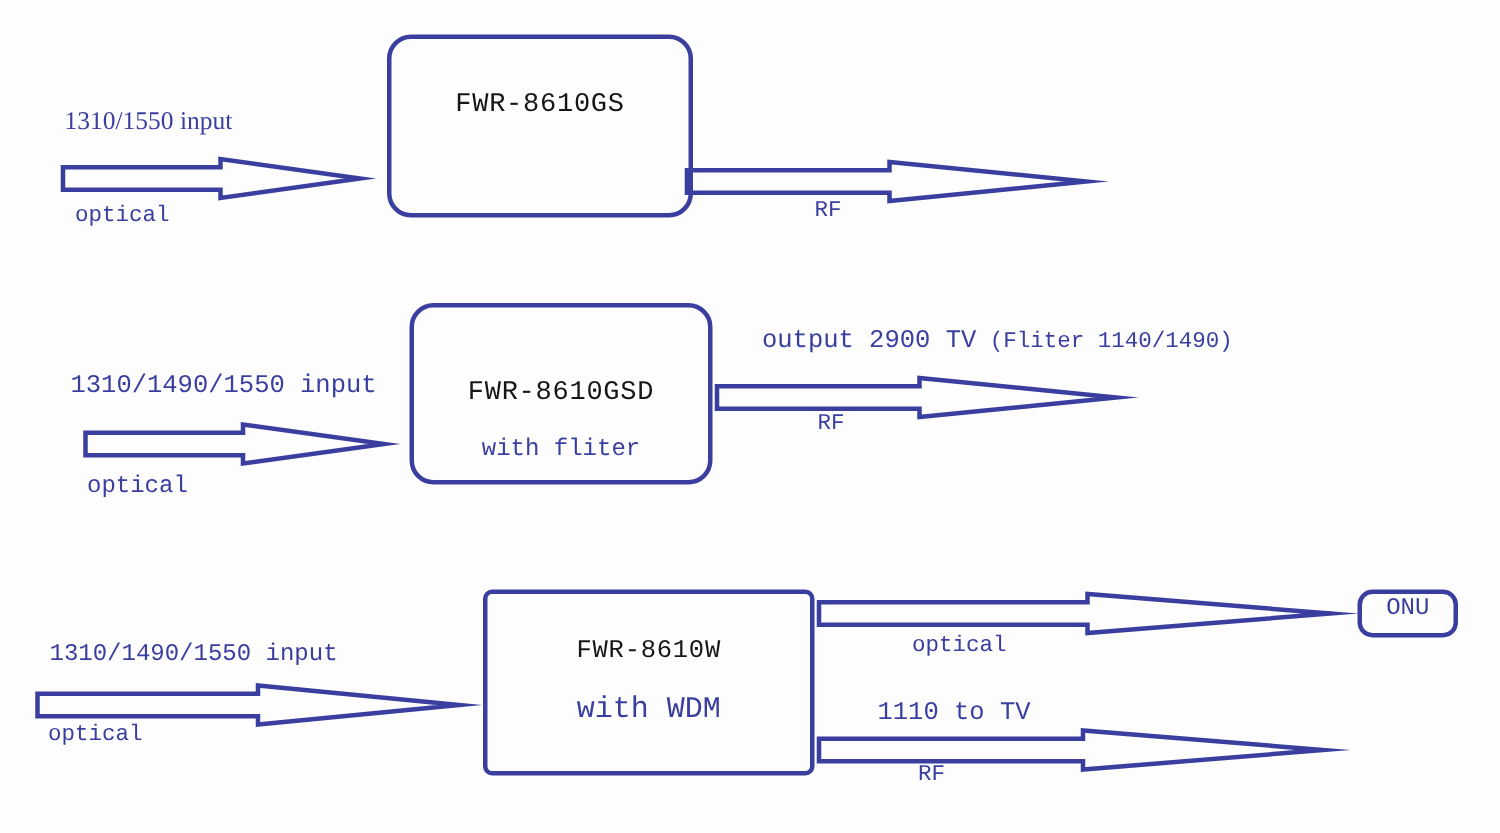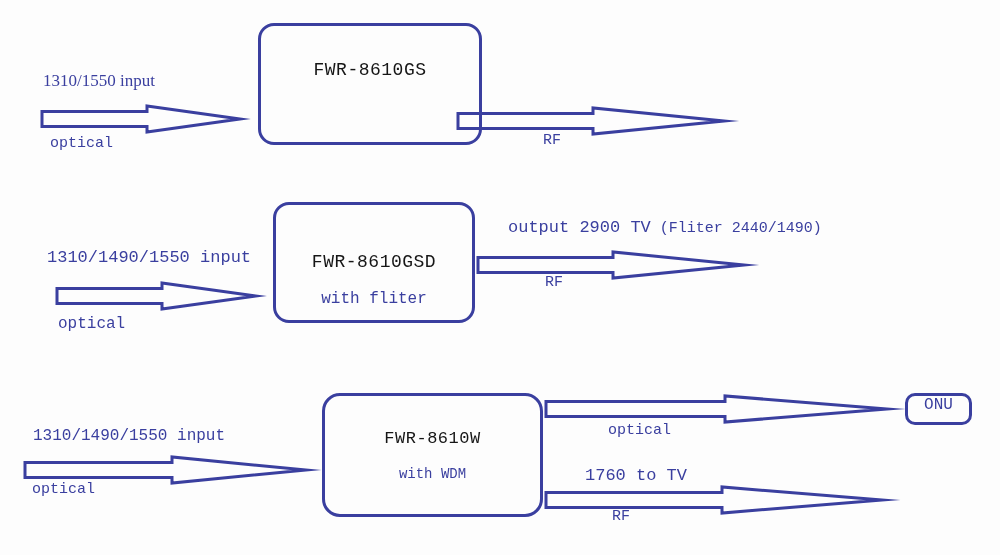--- a/index.html
+++ b/index.html
@@ -75,21 +75,21 @@
 <div class="canvas">
 
   <span class="lbl f17" style="left:43px; top:72px;font-family:Liberation Serif, serif;">1310/1550 input</span>
 
   <svg class="arrow" style="left:40px; top:104px;" width="222" height="30" viewBox="0 0 222 30">
     <polygon points="2,7.5 107,7.5 107,2 200,15 107,28 107,22.5 2,22.5"></polygon>
   </svg>
 
   <span class="lbl f15" style="left:50px; top:136px;">optical</span>
 
-  <div class="device-box" style="left:258px; top:23px; width:224px; height:122px; padding-bottom:28px;align-items:center;">
+  <div class="device-box" style="left:258px; top:23px; width:204px; height:122px; padding-bottom:28px;align-items:center;">
     <span class="device-title">FWR-8610GS</span>
   </div>
 
 
   <svg class="arrow" style="left:456px; top:106px;" width="290" height="30" viewBox="0 0 290 30">
     <polygon points="2,7.5 137,7.5 137,2 268,15 137,28 137,22.5 2,22.5"></polygon>
   </svg>
 
   <span class="lbl f15" style="left:543px; top:133px;">RF</span>
 
@@ -99,53 +99,53 @@
     <polygon points="2,7.5 107,7.5 107,2 201,15 107,28 107,22.5 2,22.5"></polygon>
   </svg>
 
   <span class="lbl f16" style="left:58px; top:316px;">optical</span>
 
   <div class="device-box" style="left:273px; top:202px; width:202px; height:121px; padding-top:35px;">
     <span class="device-title">FWR-8610GSD</span>
     <span class="device-sub">with fliter</span>
   </div>
 
-  <span class="lbl f17" style="left:508px; top:219px;"><span>output 2900 TV</span><span class="note">(Fliter 2440/1490)</span></span>
+  <span class="lbl f17" style="left:508px; top:219px;"><span>output 2900 TV</span><span class="note">(Fliter 1140/1490)</span></span>
 
   <svg class="arrow" style="left:476px; top:250px;" width="290" height="30" viewBox="0 0 290 30">
     <polygon points="2,7.5 137,7.5 137,2 268,15 137,28 137,22.5 2,22.5"></polygon>
   </svg>
 
   <span class="lbl f15" style="left:545px; top:275px;">RF</span>
 
   <span class="lbl f16" style="left:33px; top:428px;">1310/1490/1550 input</span>
 
   <svg class="arrow" style="left:23px; top:455px;" width="302" height="30" viewBox="0 0 302 30">
     <polygon points="2,7.5 149,7.5 149,2 283,15 149,28 149,22.5 2,22.5"></polygon>
   </svg>
 
   <span class="lbl f15" style="left:32px; top:482px;">optical</span>
 
-  <div class="device-box" style="left:322px; top:393px; width:221px; height:124px; border-radius:18px;">
+  <div class="device-box" style="left:322px; top:393px; width:221px; height:124px; border-radius:6px;">
     <span class="device-title" style="font-size:17px;">FWR-8610W</span>
-    <span class="device-sub" style="font-size:14px;">with WDM</span>
+    <span class="device-sub" style="font-size:20px;">with WDM</span>
   </div>
 
 
   <svg class="arrow" style="left:544px; top:394px;" width="364" height="30" viewBox="0 0 364 30">
     <polygon points="2,7.5 181,7.5 181,2 343,15 181,28 181,22.5 2,22.5"></polygon>
   </svg>
 
   <span class="lbl f15" style="left:608px; top:423px;">optical</span>
 
   <div class="endpoint-box" style="left:905px; top:393px; width:67px; height:32px;">
     <span>ONU</span>
   </div>
 
-  <span class="lbl f17" style="left:585px; top:467px;">1760 to TV</span>
+  <span class="lbl f17" style="left:585px; top:467px;">1110 to TV</span>
 
   <svg class="arrow" style="left:544px; top:485px;" width="358" height="30" viewBox="0 0 358 30">
     <polygon points="2,7.5 178,7.5 178,2 338,15 178,28 178,22.5 2,22.5"></polygon>
   </svg>
 
   <span class="lbl f15" style="left:612px; top:509px;">RF</span>
 
 </div>
 
 </body></html>

